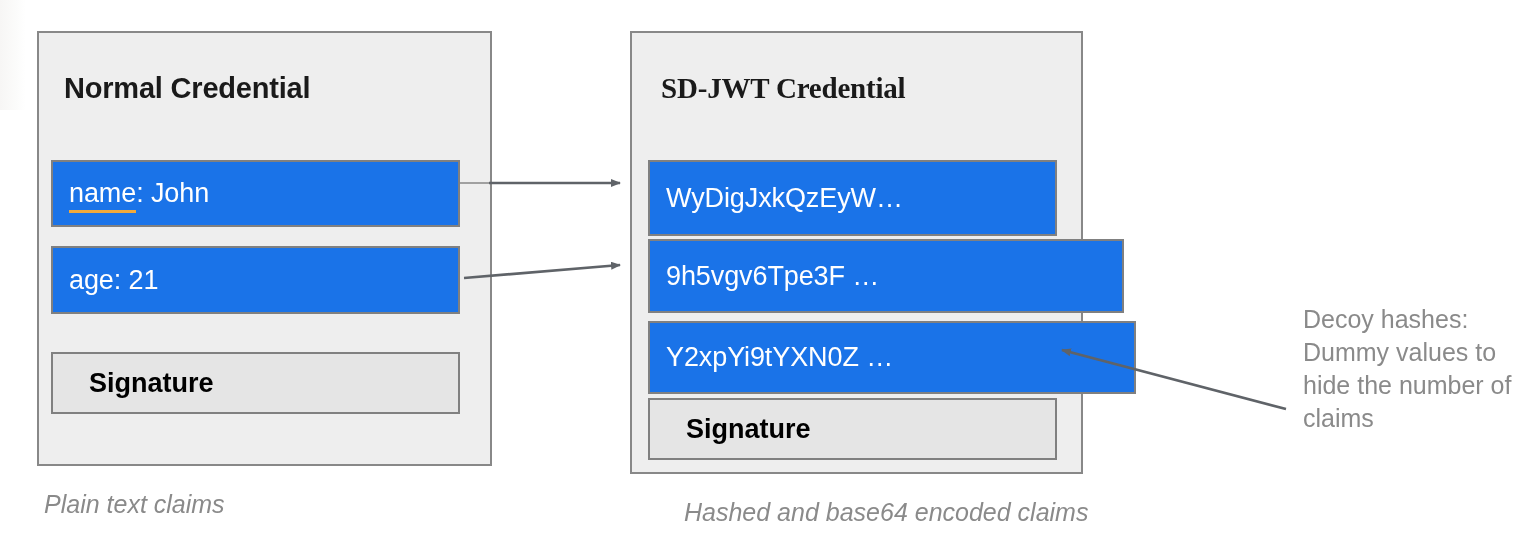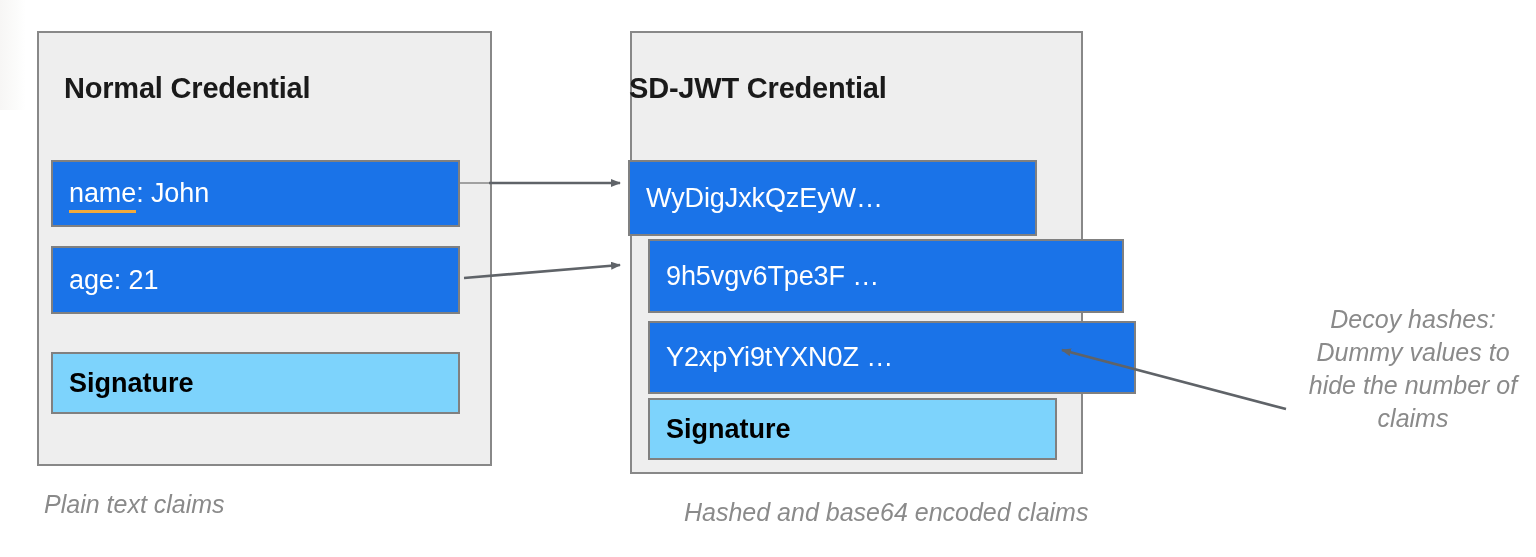--- a/index.html
+++ b/index.html
@@ -52,21 +52,22 @@
     box-sizing: border-box;
     border: 2px solid #808080;
     display: flex;
     align-items: center;
   }
   .row-blue {
     background: #1a73e8;
     margin-top: 11px;
   }
   .row-yellow {
-    background: #7dd3fc;
+    background: #e5e5e5;
+    padding-left: 20px;
   }
   .row-text {
     font-size: 27px;
     color: #ffffff;
     padding-left: 16px;
     white-space: nowrap;
     letter-spacing: -0.1px;
   }
   .row-text-dark {
     font-size: 27px;
@@ -84,25 +85,23 @@
   .caption {
     position: absolute;
     font-size: 25px;
     font-style: italic;
     color: #8a8a8a;
     white-space: nowrap;
   }
   .annotation {
     position: absolute;
     font-size: 25px;
-    font-style: italic;
     color: #8a8a8a;
     line-height: 33px;
     width: 220px;
-    text-align: center;
   }
 
   
   .arrow-layer {
     position: absolute;
     left: 0;
     top: 0;
     width: 1536px;
     height: 557px;
     pointer-events: none;
@@ -130,23 +129,23 @@
 
   <div class="row row-yellow" style="left:51px; top:352px; width:409px; height:62px;">
     <span class="row-text-dark">Signature</span>
   </div>
 
   <div class="caption" style="left:44px; top:490px;text-align:right;">Plain text claims</div>
 
   <div class="card" style="left:630px; top:31px; width:453px; height:443px;">
   </div>
 
-  <div class="card-title" style="left:629px; top:72px;">SD-JWT Credential</div>
+  <div class="card-title" style="left:661px; top:72px;font-family:Liberation Serif, serif;">SD-JWT Credential</div>
 
-  <div class="row row-blue" style="left:628px; top:149px; width:409px; height:76px;">
+  <div class="row row-blue" style="left:648px; top:149px; width:409px; height:76px;">
     <span class="row-text">WyDigJxkQzEyW…</span>
   </div>
 
   <div class="row row-blue" style="left:648px; top:228px; width:476px; height:74px;">
     <span class="row-text">9h5vgv6Tpe3F …</span>
   </div>
 
   <div class="row row-blue" style="left:648px; top:310px; width:488px; height:73px;">
     <span class="row-text">Y2xpYi9tYXN0Z …</span>
   </div>

